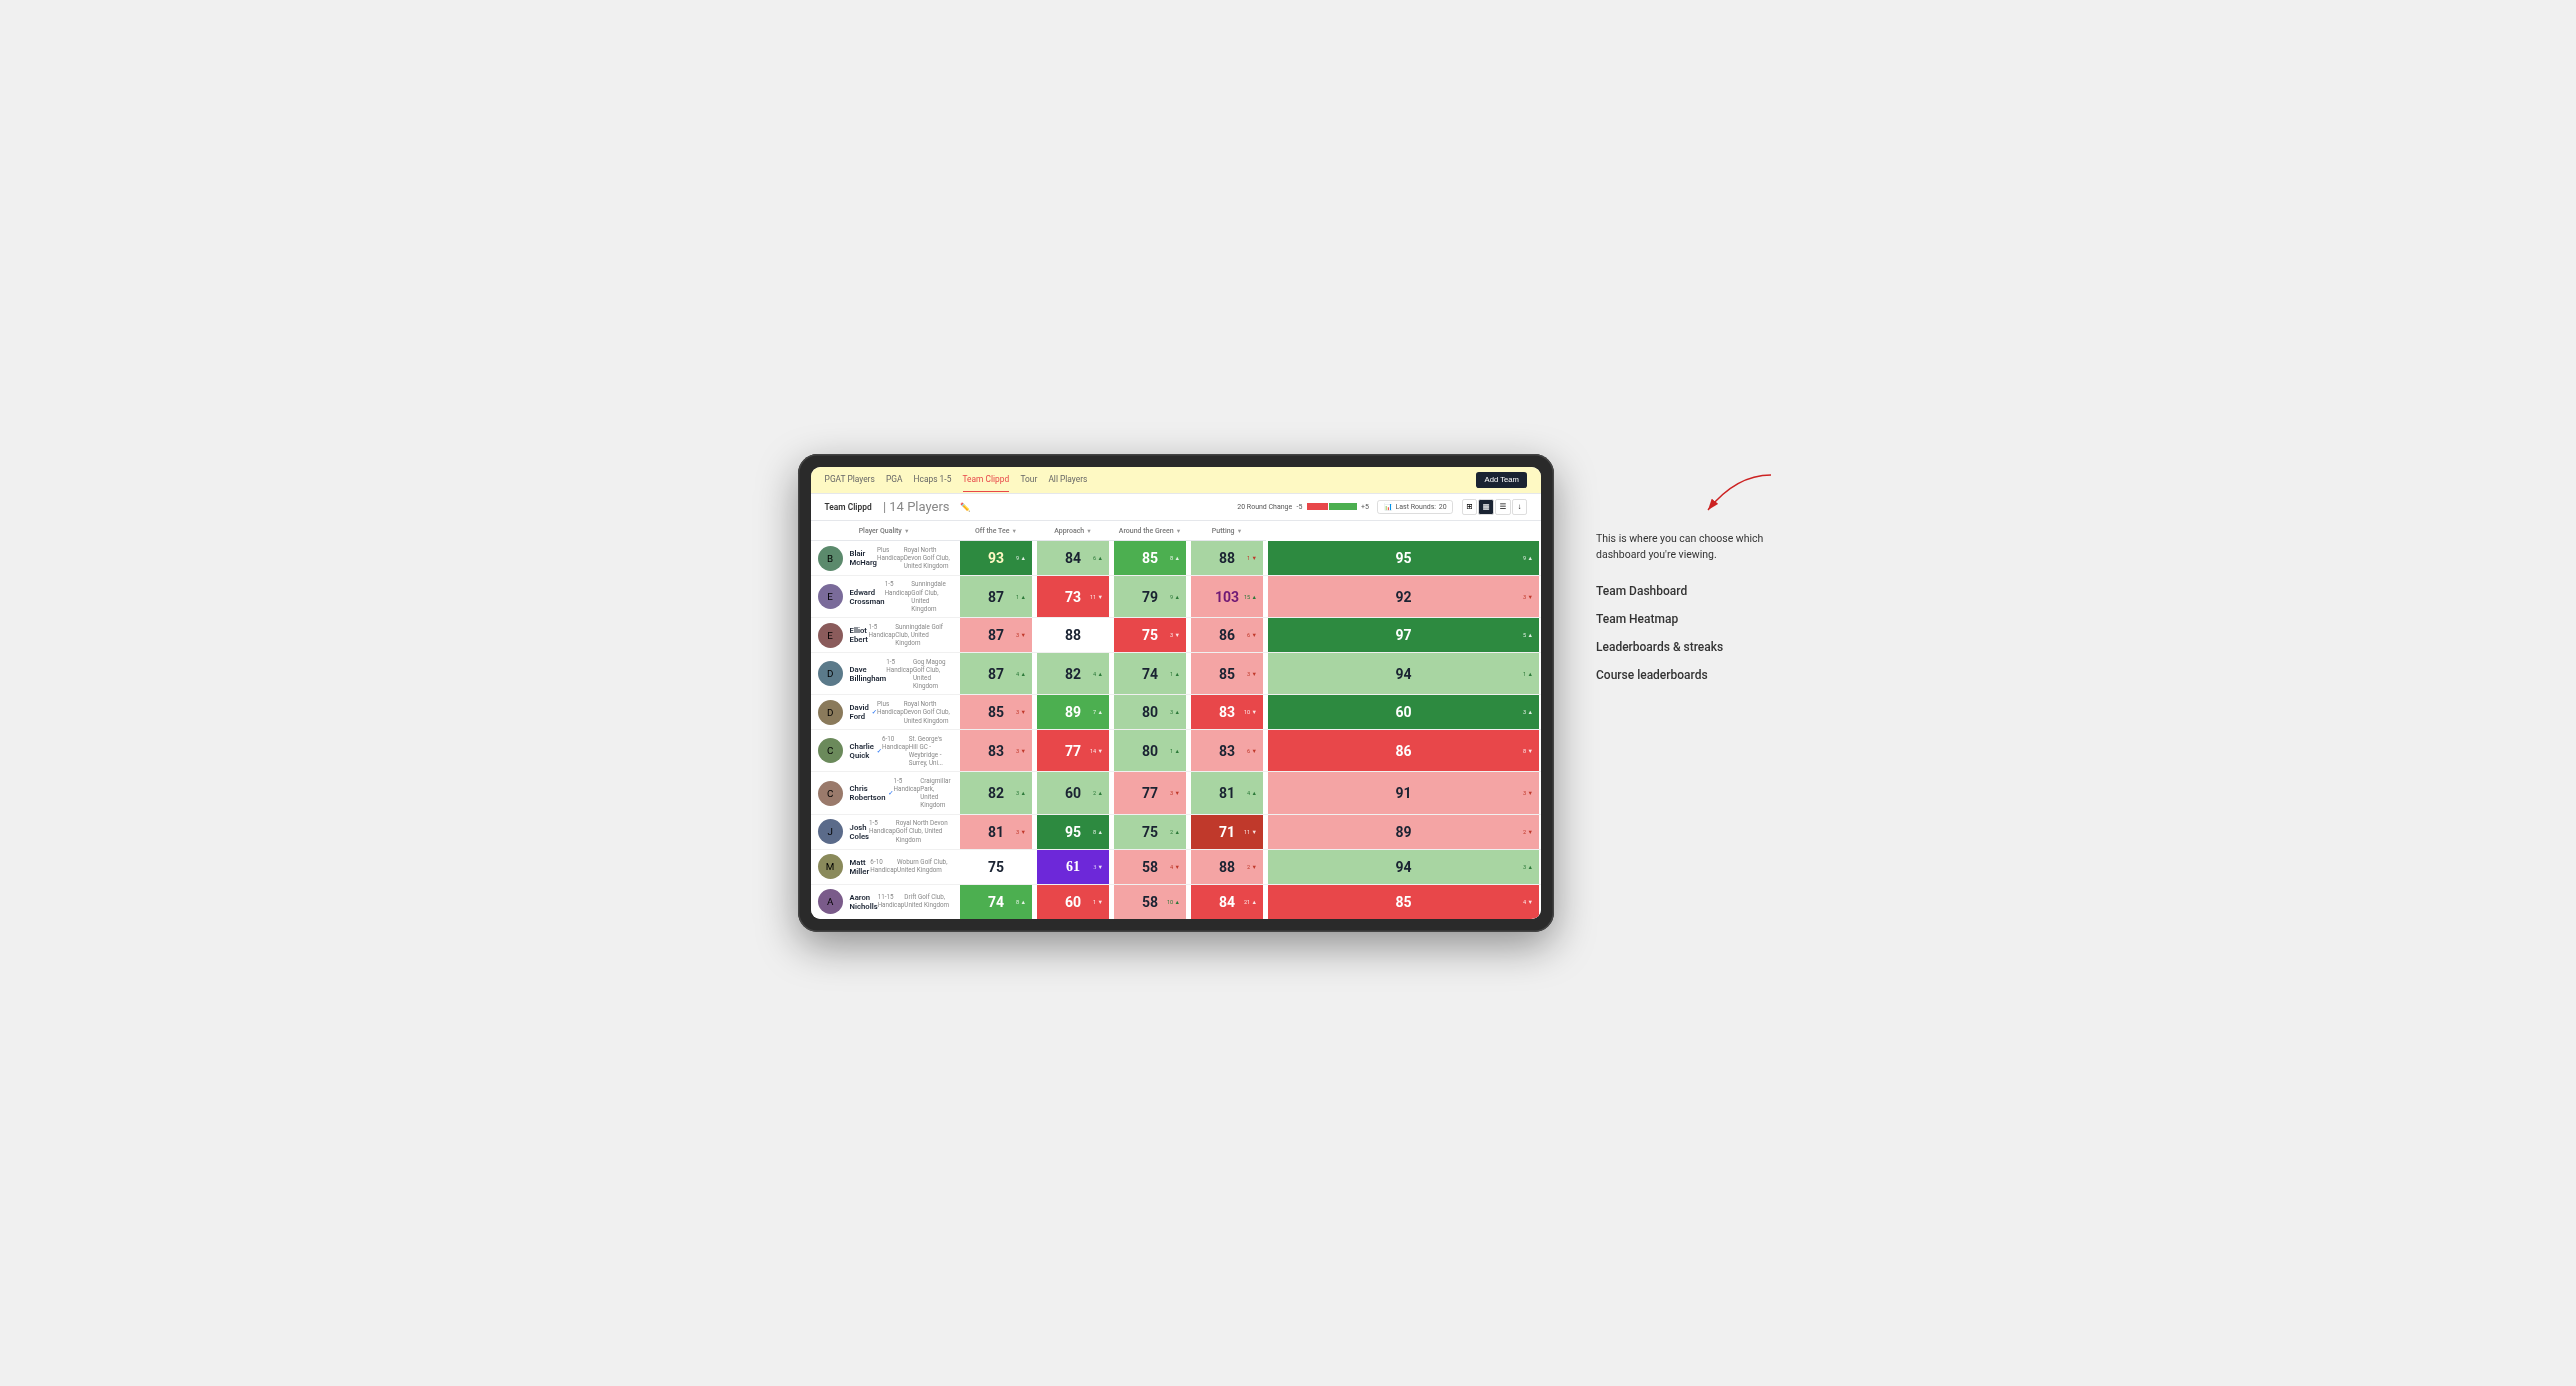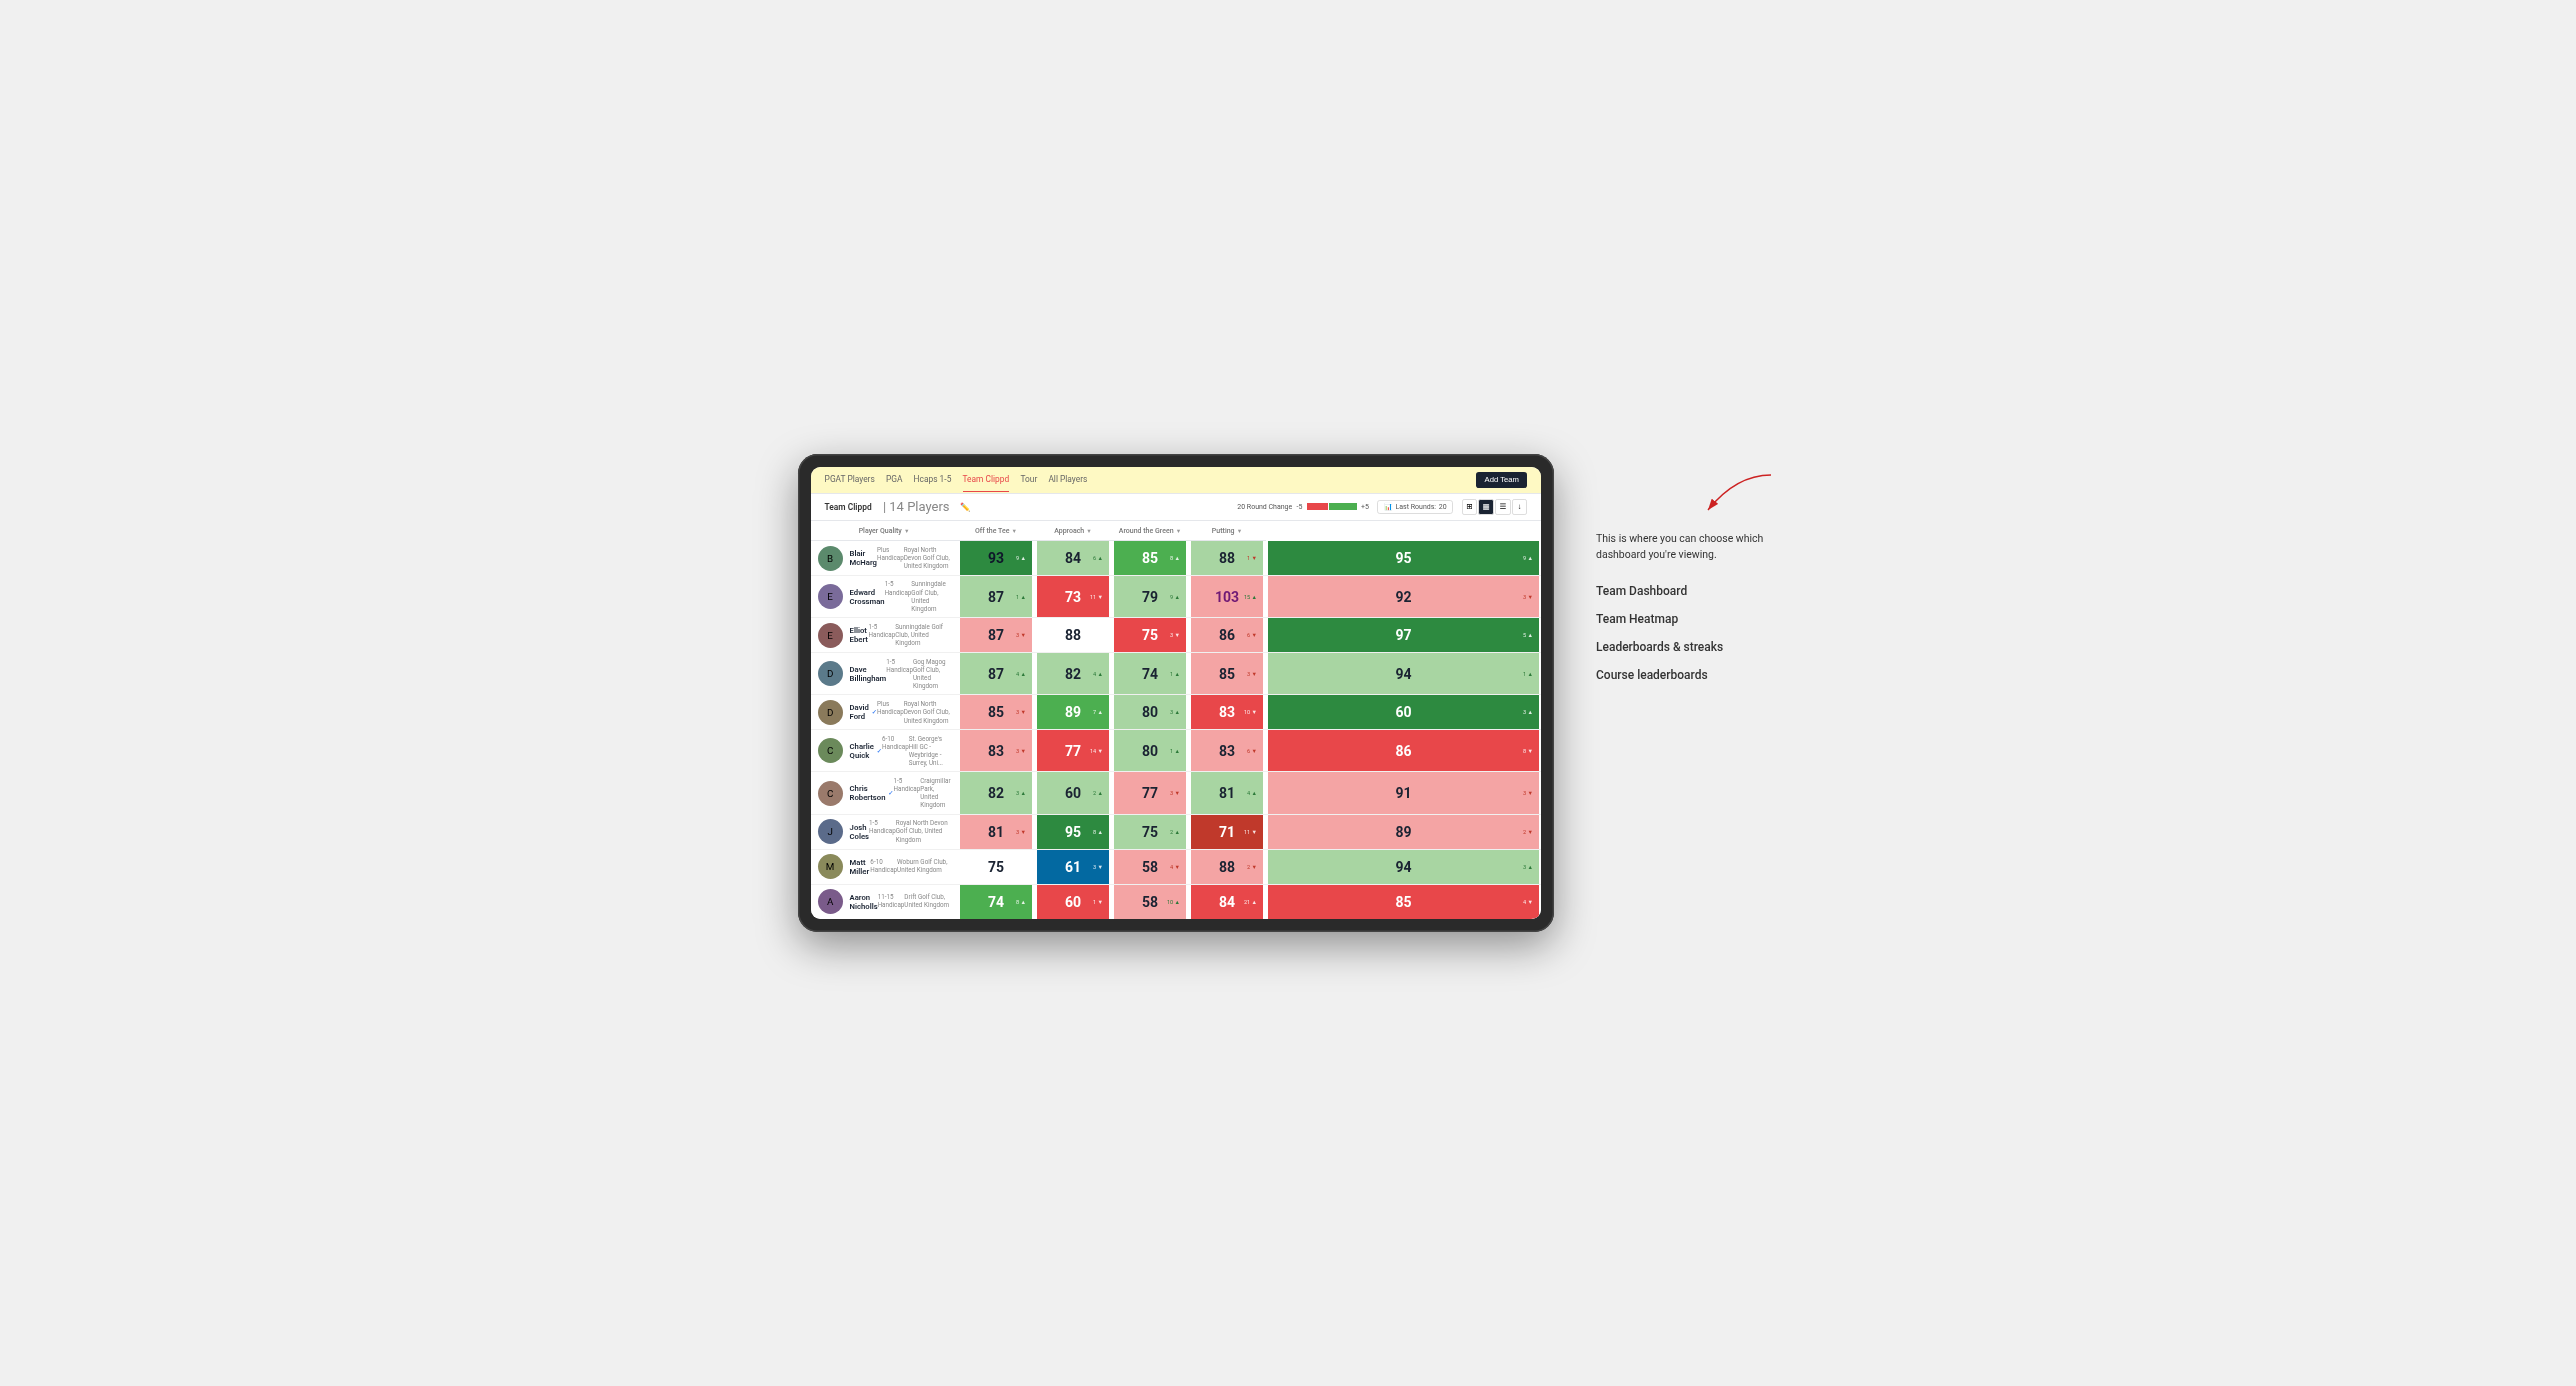--- a/index.html
+++ b/index.html
@@ -500,21 +500,21 @@
                     <div class="player-avatar" style="background: rgb(91, 138, 108);">B</div>
                     <div class="player-info">
                       <span class="player-name">Blair McHarg</span>
                       <span class="player-detail">Plus Handicap</span>
                       <span class="player-detail">Royal North Devon Golf Club, United Kingdom</span>
                     </div>
                   </div>
                 </td>
                 <td class="score-cell">
                   <div class="score-inner" style="background: rgb(45, 138, 64); height: 100%;">
-                    <span class="score-main" style="color: #0f172a;">93</span>
+                    <span class="score-main" style="color: #fef9c3;">93</span>
                     <span class="score-change up" style="color: rgba(255, 255, 255, 0.85);">9 ▲</span>
                   </div>
                 </td>
                 <td class="score-cell">
                   <div class="score-inner" style="background: rgb(168, 213, 162); height: 100%;">
                     <span class="score-main" style="color: rgb(26, 35, 50);">84</span>
                     <span class="score-change up">6 ▲</span>
                   </div>
                 </td>
                 <td class="score-cell">
@@ -839,21 +839,21 @@
                       <span class="player-detail">Woburn Golf Club, United Kingdom</span>
                     </div>
                   </div>
                 </td>
                 <td class="score-cell">
                   <div class="score-inner" style="background: rgb(255, 255, 255); height: 100%;">
                     <span class="score-main" style="color: rgb(26, 35, 50);">75</span>
                   </div>
                 </td>
                 <td class="score-cell">
-                  <div class="score-inner" style="background: #0369a1; height: 100%;">
+                  <div class="score-inner" style="background: #6d28d9; height: 100%; font-family: Liberation Serif, serif;">
                     <span class="score-main" style="color: rgb(255, 255, 255);">61</span>
                     <span class="score-change down" style="color: rgba(255, 255, 255, 0.85);">3 ▼</span>
                   </div>
                 </td>
                 <td class="score-cell">
                   <div class="score-inner" style="background: rgb(244, 164, 164); height: 100%;">
                     <span class="score-main" style="color: rgb(26, 35, 50);">58</span>
                     <span class="score-change down">4 ▼</span>
                   </div>
                 </td>

